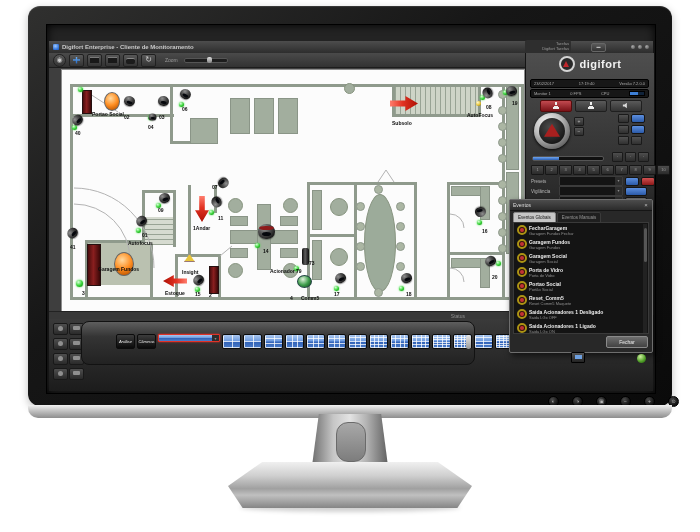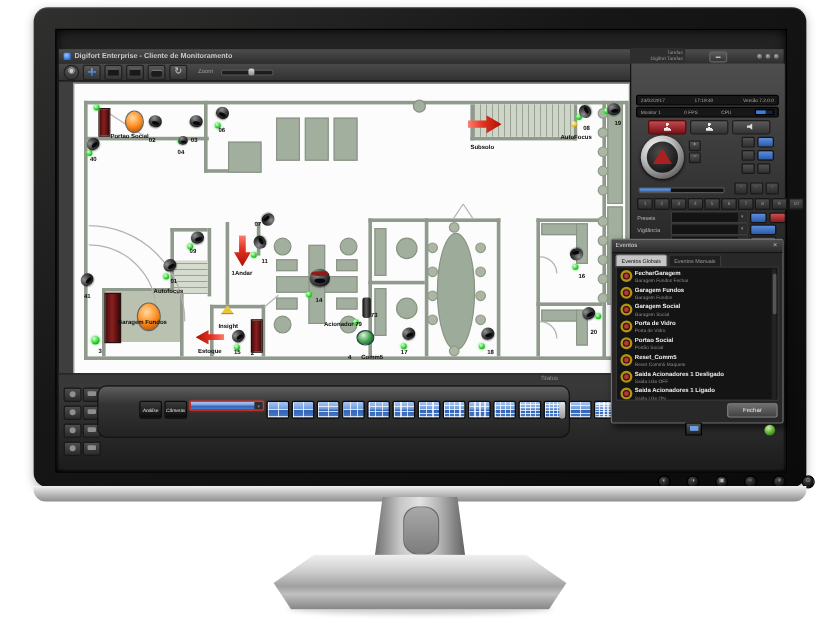--- a/index.html
+++ b/index.html
@@ -408,20 +408,26 @@
           <div class="maplabel" style="left: 430px; top: 204px;">20</div>
         </div>
     </div>
 
     <div id="sidetabs">
       <div>Tarefas</div>
       <div>Digifort Tarefas</div>
     </div>
 
     <div id="panel">
+      <div id="logo-row">
+        <span id="logo-circle">
+            <span id="logo-tri"></span>
+          </span>
+        <span id="logo-text">digifort</span>
+      </div>
       <div class="ibar" style="top:26px;">
         <span>23/02/2017</span>
         <span>17:19:40</span>
         <span>Versão 7.2.0.0</span>
       </div>
       <div class="ibar" style="top:36px;">
         <span>Monitor 1</span>
         <span>0 FPS</span>
         <span>CPU</span>
         <span id="cpu-bar">

